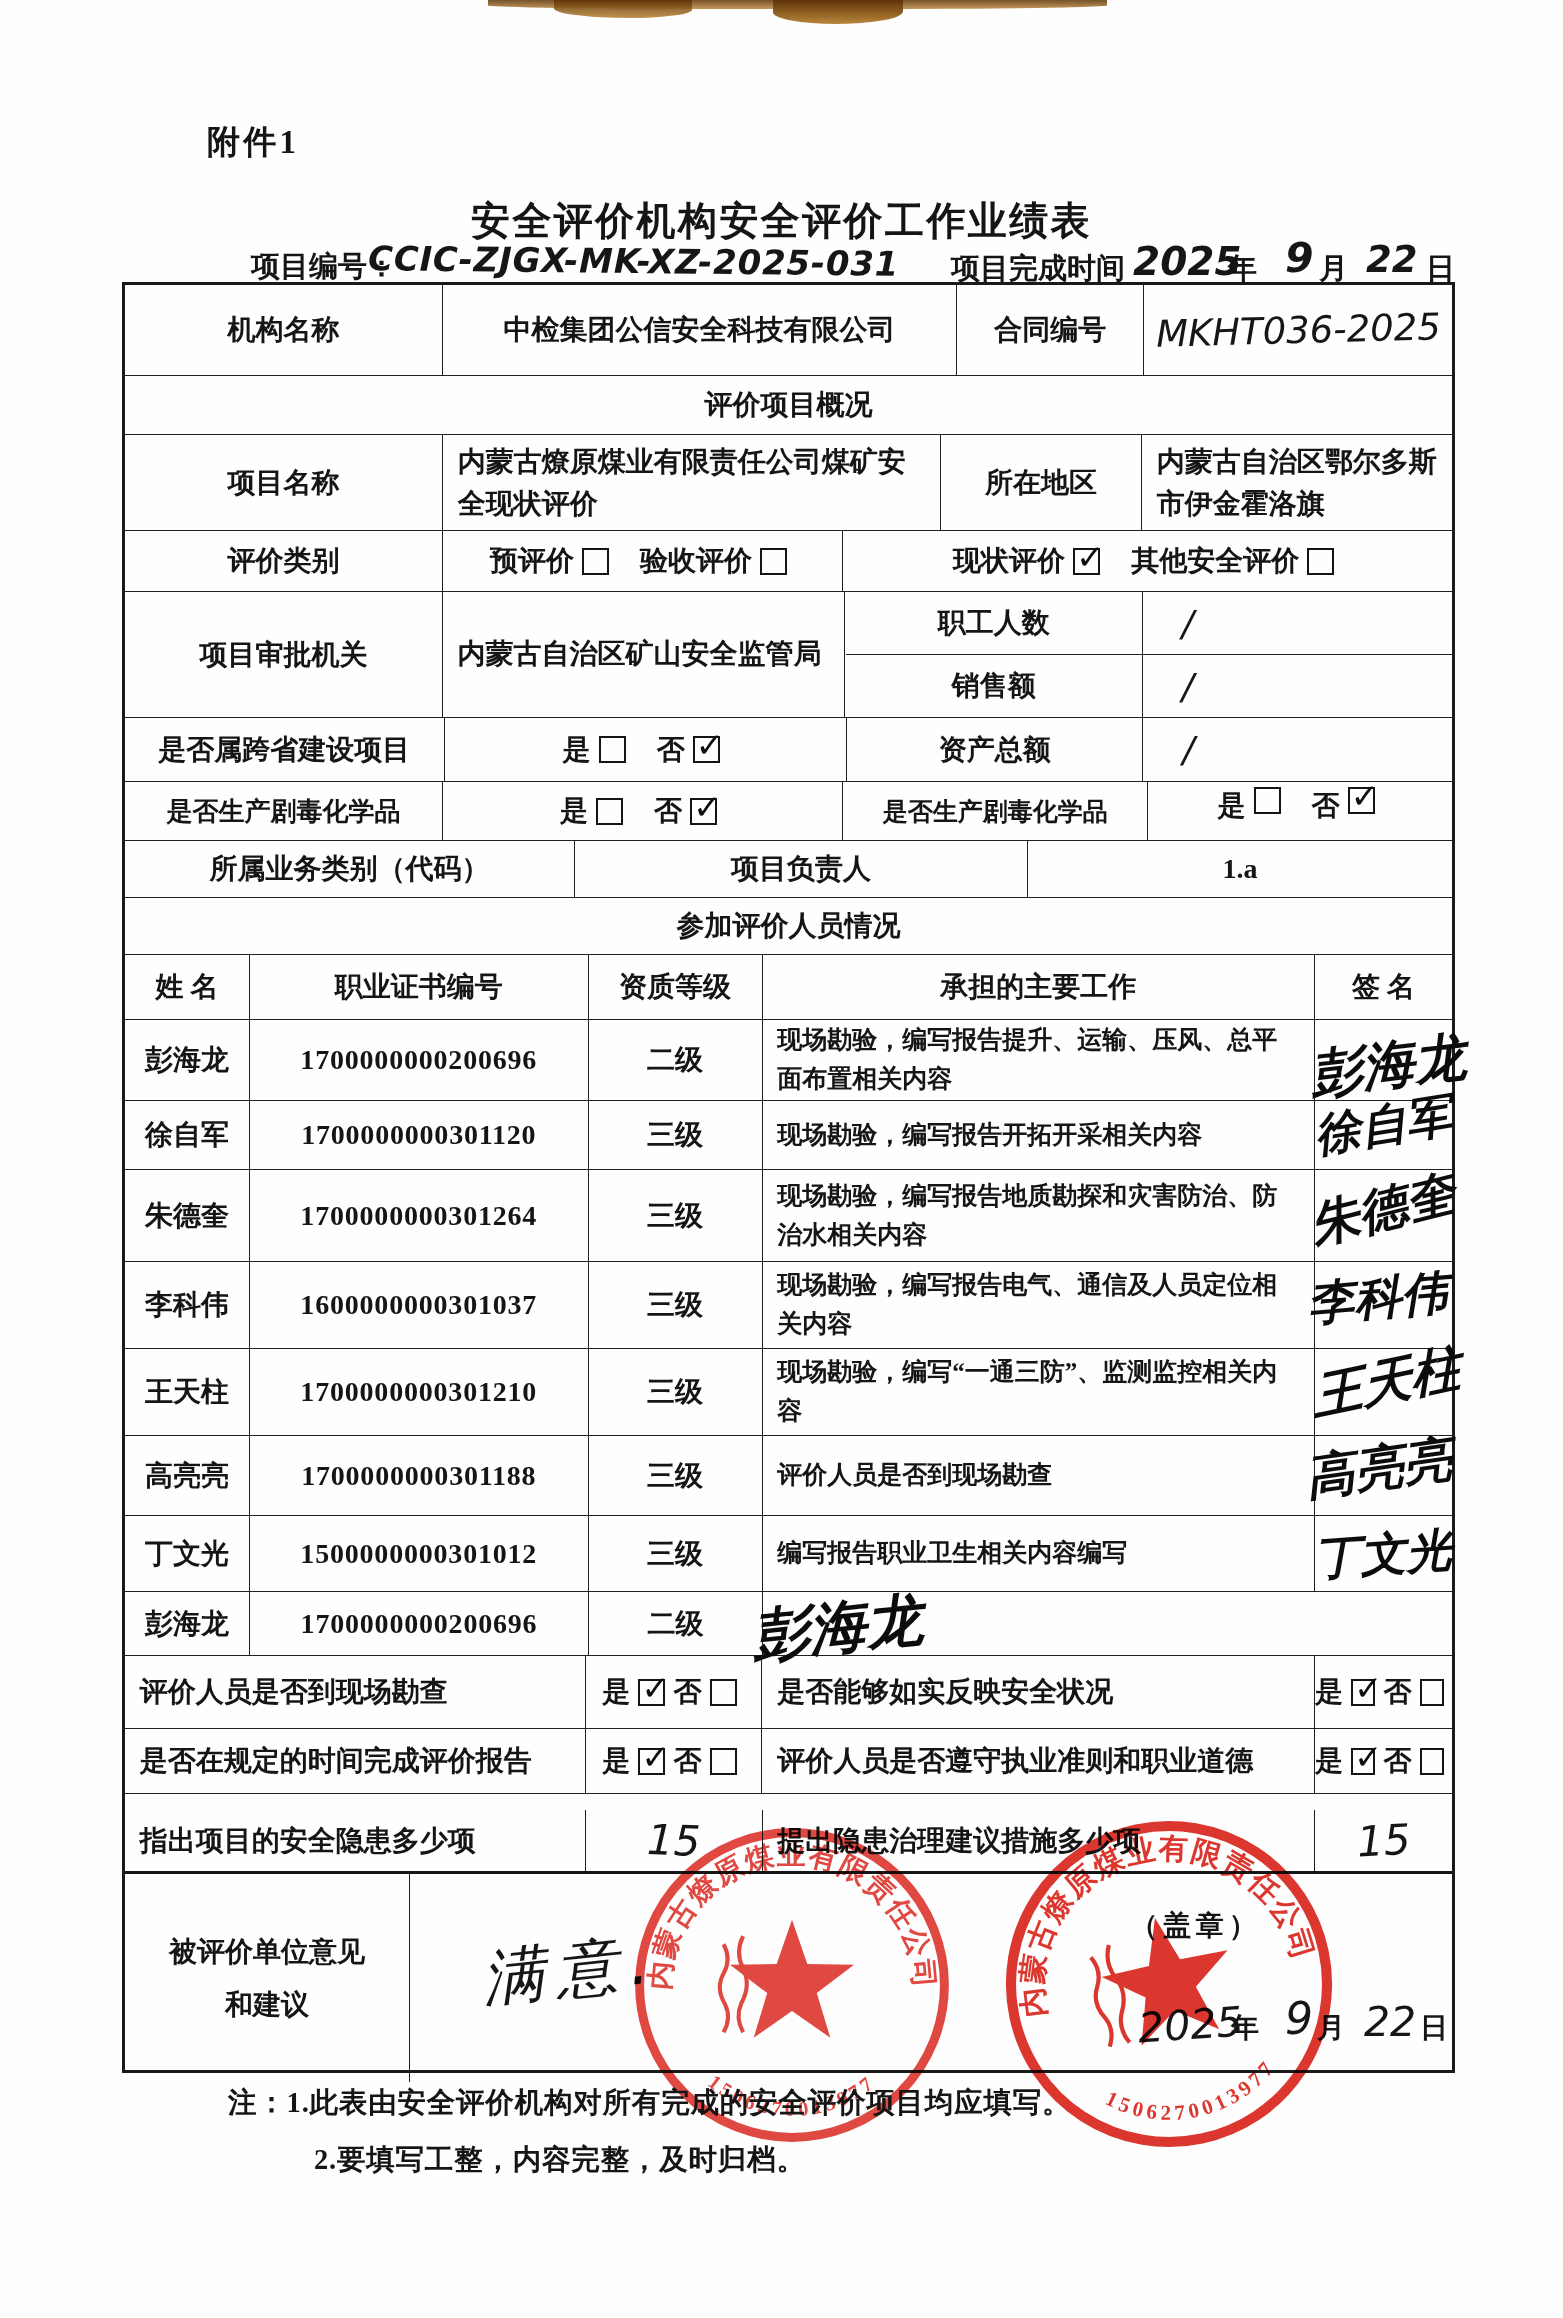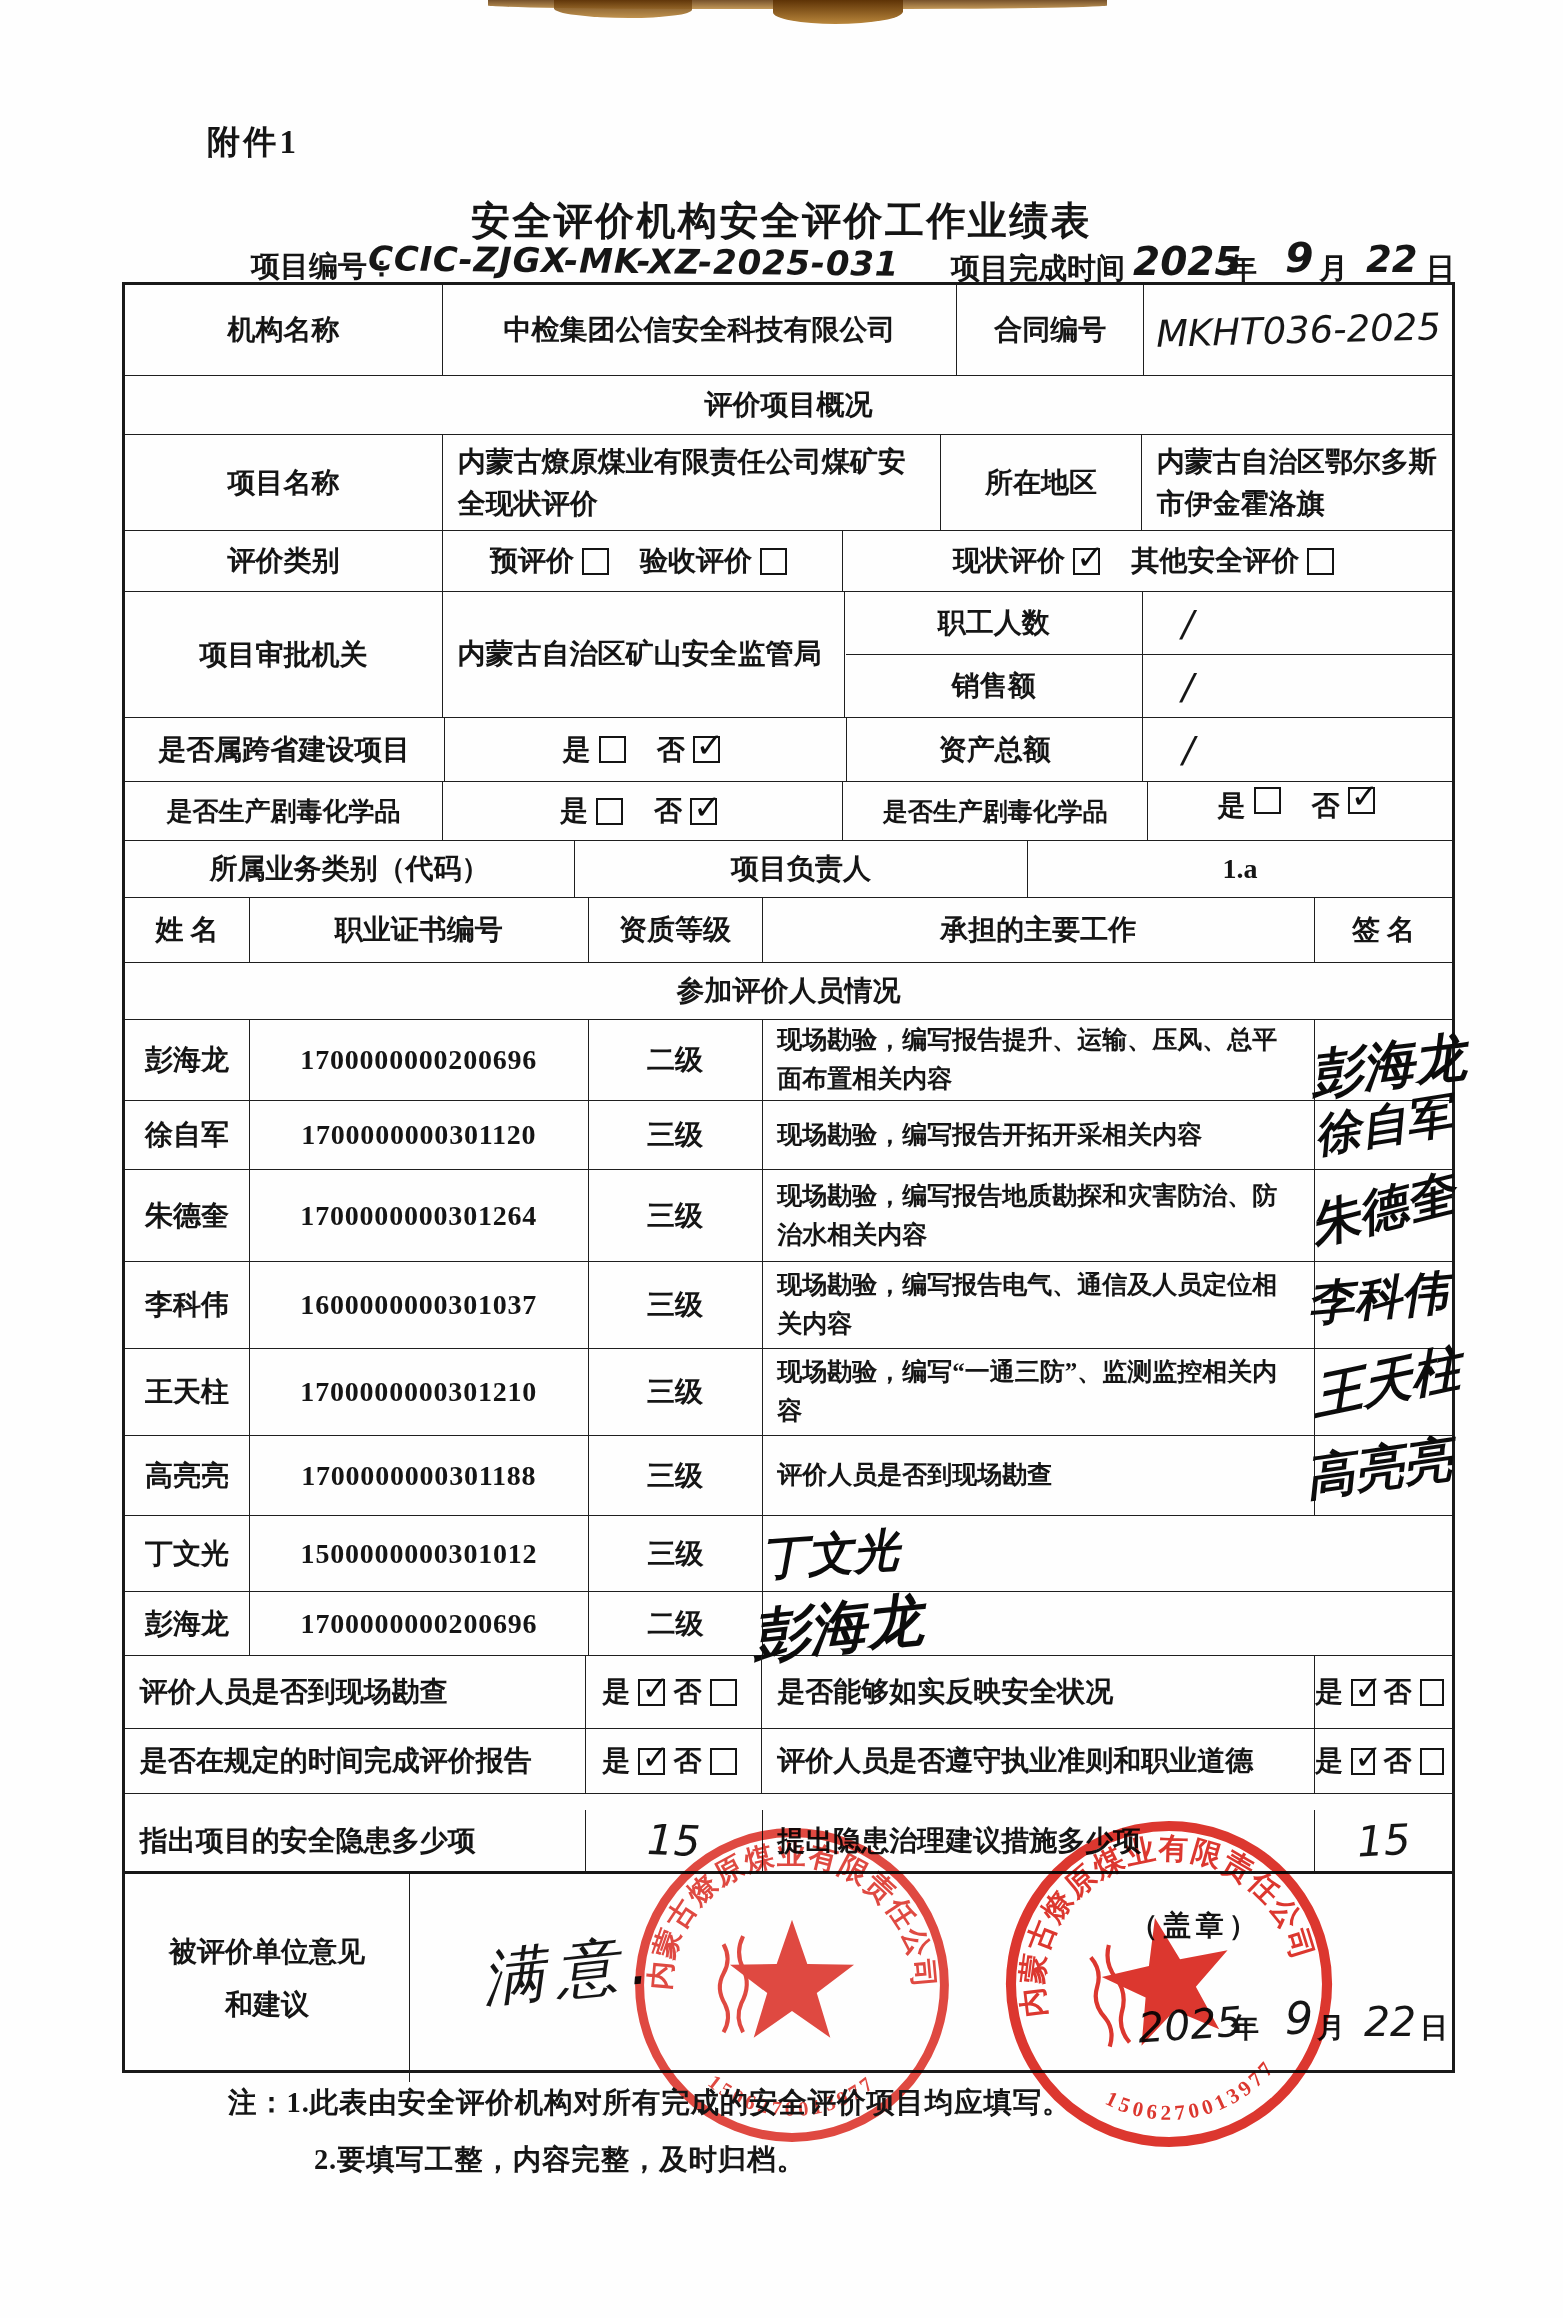--- a/index.html
+++ b/index.html
@@ -164,32 +164,32 @@
           <span class="cb checked"></span>
       </div>
     </div>
 
     <div class="row" style="height:57px;">
       <div class="cell" style="width:450px;">所属业务类别（代码）</div>
       <div class="cell" style="width:453px;">项目负责人</div>
       <div class="cell" style="width:424px;">1.a</div>
     </div>
 
+    <div class="row" style="height:57px;">
+      <div class="cell" style="width:1327px;">参加评价人员情况</div>
+    </div>
+
     <div class="row" style="height:65px;">
       <div class="cell" style="width:125px;">姓  名</div>
       <div class="cell" style="width:339px;">职业证书编号</div>
       <div class="cell" style="width:174px;">资质等级</div>
       <div class="cell" style="width:553px;">承担的主要工作</div>
       <div class="cell" style="width:137px;">签  名</div>
     </div>
 
-    <div class="row" style="height:57px;">
-      <div class="cell" style="width:1327px;">参加评价人员情况</div>
-    </div>
-
     <div class="row" style="height:81px;">
       <div class="cell" style="width:125px;">彭海龙</div>
       <div class="cell" style="width:339px;letter-spacing:0.8px;">1700000000200696</div>
       <div class="cell" style="width:174px;">二级</div>
       <div class="cell left work" style="width:553px;">现场勘验，编写报告提升、运输、压风、总平面布置相关内容</div>
       <div class="cell" style="width:137px;overflow:visible;">
         <span class="sig" style="font-size:52px;transform:rotate(-7deg);left:-4.9px;top:11.4px;">彭海龙</span>
       </div>
     </div>
     <div class="row" style="height:69px;">
@@ -234,20 +234,21 @@
       <div class="cell" style="width:174px;">三级</div>
       <div class="cell left work" style="width:553px;">评价人员是否到现场勘查</div>
       <div class="cell" style="width:137px;overflow:visible;">
         <span class="sig" style="font-size:49px;transform:rotate(-8deg);left:-9.8px;top:0;">高亮亮</span>
       </div>
     </div>
     <div class="row" style="height:76px;">
       <div class="cell" style="width:125px;">丁文光</div>
       <div class="cell" style="width:339px;letter-spacing:0.8px;">1500000000301012</div>
       <div class="cell" style="width:174px;">三级</div>
+      <div class="cell left work" style="width:553px;">编写报告职业卫生相关内容编写</div>
       <div class="cell" style="width:137px;overflow:visible;">
         <span class="sig" style="font-size:46px;transform:rotate(-4deg);left:-1.6px;top:8.1px;">丁文光</span>
       </div>
     </div>
     <div class="row" style="height:64px;">
       <div class="cell" style="width:125px;">彭海龙</div>
       <div class="cell" style="width:339px;letter-spacing:0.8px;">1700000000200696</div>
       <div class="cell" style="width:174px;">二级</div>
       <div class="cell" style="width:137px;overflow:visible;">
         <span class="sig" style="font-size:57px;font-weight:700;transform:rotate(-6deg);left:-11.4px;top:-1.6px;">彭海龙</span>

